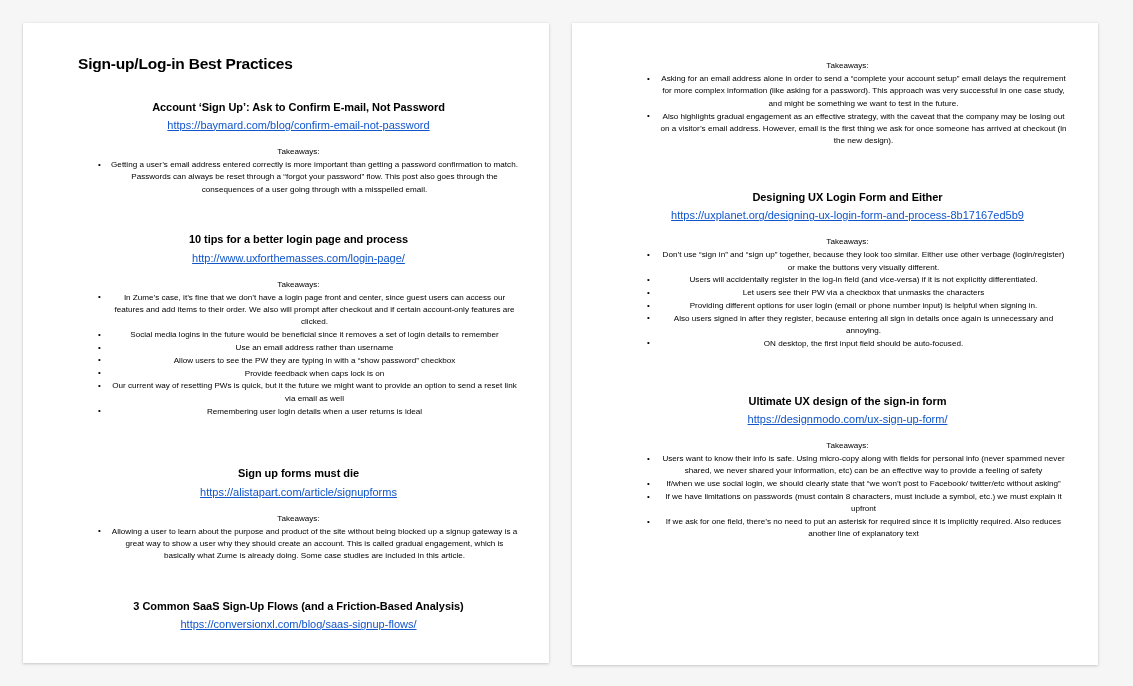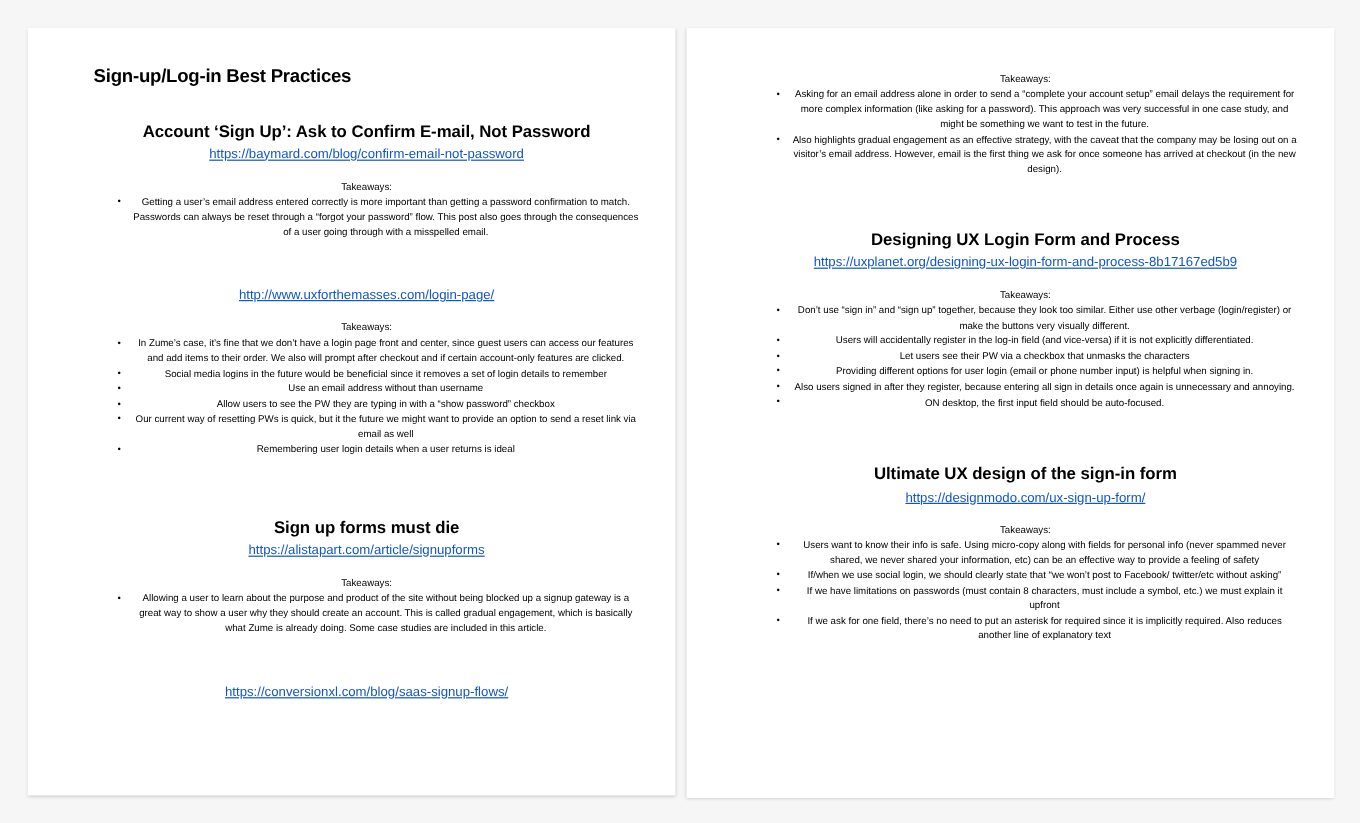--- a/index.html
+++ b/index.html
@@ -16,21 +16,20 @@
   .doc-surface {
     position: relative;
     width: 1133px;
     height: 686px;
   }
   .page {
     position: absolute;
     background: #ffffff;
     box-shadow: 0 1px 3px rgba(0,0,0,0.18), 0 0 1px rgba(0,0,0,0.10);
     overflow: hidden;
-    padding-left: 14px;
   }
   .page-left {
     left: 23px;
     top: 23px;
     width: 526px;
     height: 640px;
   }
   .page-right {
     left: 572px;
     top: 23px;
@@ -54,21 +53,21 @@
     color: #000000;
     letter-spacing: -0.2px;
     margin: 0 0 26px 0;
     line-height: 1.2;
   }
   .section {
     margin-bottom: 0;
     text-align: center;
   }
   .section-heading {
-    font-size: 14px;
+    font-size: 11px;
     font-weight: bold;
     color: #000000;
     line-height: 1.3;
     margin: 0 0 1px 0;
     letter-spacing: -0.05px;
   }
   .section-link {
     display: inline-block;
     font-size: 11px;
     color: #1155cc;
@@ -121,67 +120,70 @@
         <a class="section-link" href="#">https://baymard.com/blog/confirm-email-not-password</a>
         <div class="takeaways-label">Takeaways:</div>
         <ul class="takeaways">
           <li>Getting a user’s email address entered correctly is more important than getting a password confirmation to match. Passwords can always be reset through a “forgot your password” flow. This post also goes through the consequences of a user going through with a misspelled email.</li>
         </ul>
       </div>
 
       <div class="gap-lg"></div>
 
       <div class="section">
+        <h2 class="section-heading">10 tips for a better login page and process</h2>
         <a class="section-link" href="#">http://www.uxforthemasses.com/login-page/</a>
         <div class="takeaways-label">Takeaways:</div>
         <ul class="takeaways">
           <li>In Zume’s case, it’s fine that we don’t have a login page front and center, since guest users can access our features and add items to their order. We also will prompt after checkout and if certain account-only features are clicked.</li>
           <li>Social media logins in the future would be beneficial since it removes a set of login details to remember</li>
-          <li>Use an email address without than username</li>
+          <li>Use an email address rather than username</li>
           <li>Allow users to see the PW they are typing in with a “show password” checkbox</li>
+          <li>Provide feedback when caps lock is on</li>
           <li>Our current way of resetting PWs is quick, but it the future we might want to provide an option to send a reset link via email as well</li>
           <li>Remembering user login details when a user returns is ideal</li>
         </ul>
       </div>
 
       <div style="height:48px"></div>
 
       <div class="section">
         <h2 class="section-heading">Sign up forms must die</h2>
         <a class="section-link" href="#">https://alistapart.com/article/signupforms</a>
         <div class="takeaways-label">Takeaways:</div>
         <ul class="takeaways">
           <li>Allowing a user to learn about the purpose and product of the site without being blocked up a signup gateway is a great way to show a user why they should create an account. This is called gradual engagement, which is basically what Zume is already doing. Some case studies are included in this article.</li>
         </ul>
       </div>
 
       <div class="gap-lg"></div>
 
       <div class="section">
+        <h2 class="section-heading">3 Common SaaS Sign-Up Flows (and a Friction-Based Analysis)</h2>
         <a class="section-link" href="#">https://conversionxl.com/blog/saas-signup-flows/</a>
       </div>
 
     </div>
   </div>
 
   <div class="page page-right">
     <div class="page-body">
 
       <div class="section">
         <div class="takeaways-label" style="margin-top:0">Takeaways:</div>
         <ul class="takeaways">
           <li>Asking for an email address alone in order to send a “complete your account setup” email delays the requirement for more complex information (like asking for a password). This approach was very successful in one case study, and might be something we want to test in the future.</li>
           <li>Also highlights gradual engagement as an effective strategy, with the caveat that the company may be losing out on a visitor’s email address. However, email is the first thing we ask for once someone has arrived at checkout (in the new design).</li>
         </ul>
       </div>
 
       <div style="height:42px"></div>
 
       <div class="section">
-        <h2 class="section-heading">Designing UX Login Form and Process</h2>
+        <h2 class="section-heading">Designing UX Login Form and Either</h2>
         <a class="section-link" href="#">https://uxplanet.org/designing-ux-login-form-and-process-8b17167ed5b9</a>
         <div class="takeaways-label">Takeaways:</div>
         <ul class="takeaways">
           <li>Don’t use “sign in” and “sign up” together, because they look too similar. Either use other verbage (login/register) or make the buttons very visually different.</li>
           <li>Users will accidentally register in the log-in field (and vice-versa) if it is not explicitly differentiated.</li>
           <li>Let users see their PW via a checkbox that unmasks the characters</li>
           <li>Providing different options for user login (email or phone number input) is helpful when signing in.</li>
           <li>Also users signed in after they register, because entering all sign in details once again is unnecessary and annoying.</li>
           <li> ON desktop, the first input field should be auto-focused.</li>
         </ul>

